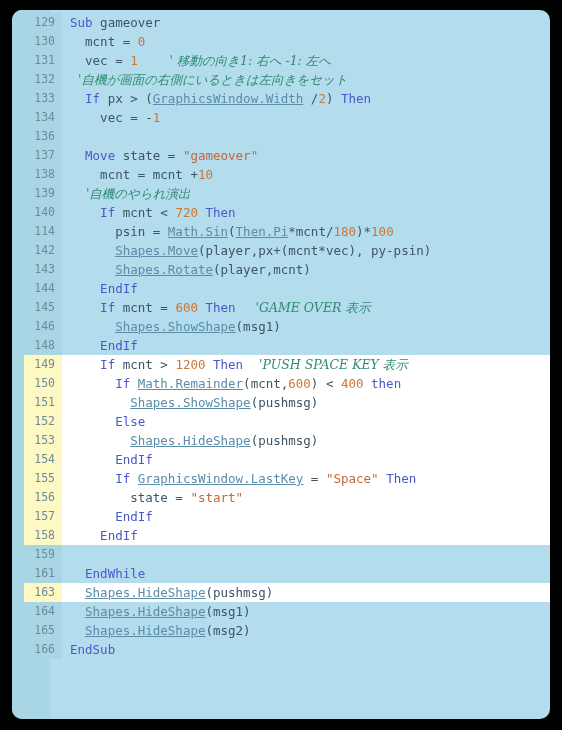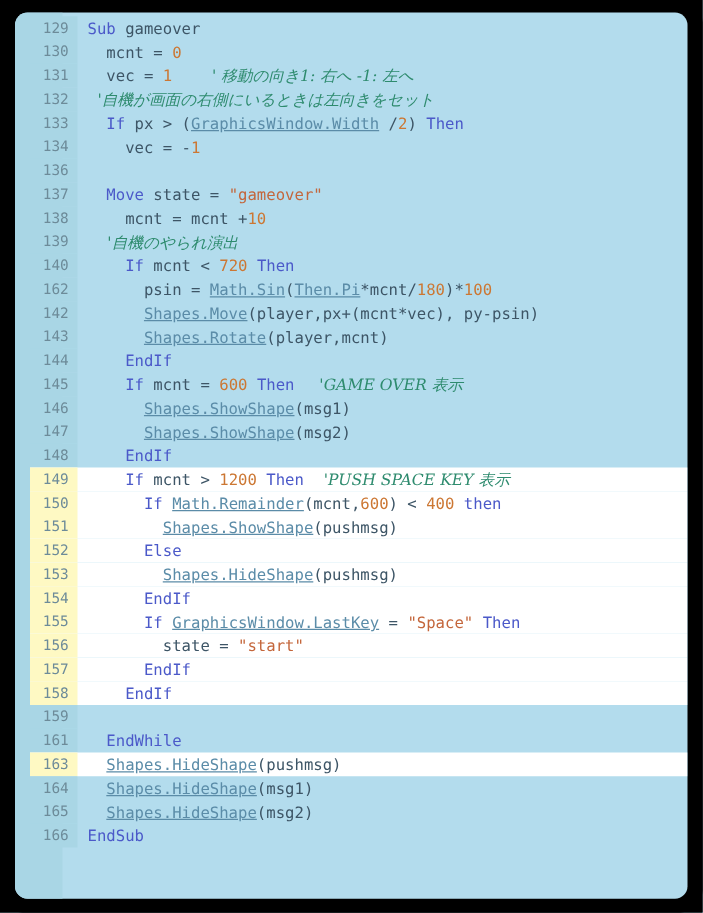--- a/index.html
+++ b/index.html
@@ -114,27 +114,26 @@
         <div class="line"><span class="ln">130</span><span class="code"><span class="id">  mcnt = </span><span class="num">0</span></span></div>
         <div class="line"><span class="ln">131</span><span class="code"><span class="id">  vec = </span><span class="num">1</span><span class="cm">        ' 移動の向き1: 右へ -1: 左へ</span></span></div>
         <div class="line"><span class="ln">132</span><span class="code"><span class="cm">  '自機が画面の右側にいるときは左向きをセット</span></span></div>
         <div class="line"><span class="ln">133</span><span class="code"><span class="id">  </span><span class="kw">If</span><span class="id"> px &gt; (</span><span class="fn">GraphicsWindow.Width</span><span class="id"> /</span><span class="num">2</span><span class="id">) </span><span class="kw">Then</span></span></div>
         <div class="line"><span class="ln">134</span><span class="code"><span class="id">    vec = -</span><span class="num">1</span></span></div>
         <div class="line"><span class="ln">136</span><span class="code"></span></div>
         <div class="line"><span class="ln">137</span><span class="code"><span class="id">  </span><span class="kw">Move</span><span class="id"> state = </span><span class="str">"gameover"</span></span></div>
         <div class="line"><span class="ln">138</span><span class="code"><span class="id">    mcnt = mcnt +</span><span class="num">10</span></span></div>
         <div class="line"><span class="ln">139</span><span class="code"><span class="cm">    '自機のやられ演出</span></span></div>
         <div class="line"><span class="ln">140</span><span class="code"><span class="id">    </span><span class="kw">If</span><span class="id"> mcnt &lt; </span><span class="num">720</span><span class="id"> </span><span class="kw">Then</span></span></div>
-        <div class="line"><span class="ln">162</span><span class="code"><span class="id">      psin = </span><span class="fn">Math.Sin</span><span class="id">(</span><span class="fn">Then.Pi</span><span class="id">*mcnt/</span><span class="num">180</span><span class="id">)*</span><span class="num">100</span></span></div>
+        <div class="line"><span class="ln">114</span><span class="code"><span class="id">      psin = </span><span class="fn">Math.Sin</span><span class="id">(</span><span class="fn">Then.Pi</span><span class="id">*mcnt/</span><span class="num">180</span><span class="id">)*</span><span class="num">100</span></span></div>
         <div class="line"><span class="ln">142</span><span class="code"><span class="id">      </span><span class="fn">Shapes.Move</span><span class="id">(player,px+(mcnt*vec), py-psin)</span></span></div>
         <div class="line"><span class="ln">143</span><span class="code"><span class="id">      </span><span class="fn">Shapes.Rotate</span><span class="id">(player,mcnt)</span></span></div>
         <div class="line"><span class="ln">144</span><span class="code"><span class="id">    </span><span class="kw">EndIf</span></span></div>
         <div class="line"><span class="ln">145</span><span class="code"><span class="id">    </span><span class="kw">If</span><span class="id"> mcnt = </span><span class="num">600</span><span class="id"> </span><span class="kw">Then</span><span class="cm">     'GAME OVER 表示</span></span></div>
         <div class="line"><span class="ln">146</span><span class="code"><span class="id">      </span><span class="fn">Shapes.ShowShape</span><span class="id">(msg1)</span></span></div>
-        <div class="line"><span class="ln">147</span><span class="code"><span class="id">      </span><span class="fn">Shapes.ShowShape</span><span class="id">(msg2)</span></span></div>
         <div class="line"><span class="ln">148</span><span class="code"><span class="id">    </span><span class="kw">EndIf</span></span></div>
         <div class="line hl"><span class="ln">149</span><span class="code"><span class="id">    </span><span class="kw">If</span><span class="id"> mcnt &gt; </span><span class="num">1200</span><span class="id"> </span><span class="kw">Then</span><span class="cm">    'PUSH SPACE KEY 表示</span></span></div>
         <div class="line hl"><span class="ln">150</span><span class="code"><span class="id">      </span><span class="kw">If</span><span class="id"> </span><span class="fn">Math.Remainder</span><span class="id">(mcnt,</span><span class="num">600</span><span class="id">) &lt; </span><span class="num">400</span><span class="id"> </span><span class="kw">then</span></span></div>
         <div class="line hl"><span class="ln">151</span><span class="code"><span class="id">        </span><span class="fn">Shapes.ShowShape</span><span class="id">(pushmsg)</span></span></div>
         <div class="line hl"><span class="ln">152</span><span class="code"><span class="id">      </span><span class="kw">Else</span></span></div>
         <div class="line hl"><span class="ln">153</span><span class="code"><span class="id">        </span><span class="fn">Shapes.HideShape</span><span class="id">(pushmsg)</span></span></div>
         <div class="line hl"><span class="ln">154</span><span class="code"><span class="id">      </span><span class="kw">EndIf</span></span></div>
         <div class="line hl"><span class="ln">155</span><span class="code"><span class="id">      </span><span class="kw">If</span><span class="id"> </span><span class="fn">GraphicsWindow.LastKey</span><span class="id"> = </span><span class="str">"Space"</span><span class="id"> </span><span class="kw">Then</span></span></div>
         <div class="line hl"><span class="ln">156</span><span class="code"><span class="id">        state = </span><span class="str">"start"</span></span></div>
         <div class="line hl"><span class="ln">157</span><span class="code"><span class="id">      </span><span class="kw">EndIf</span></span></div>

